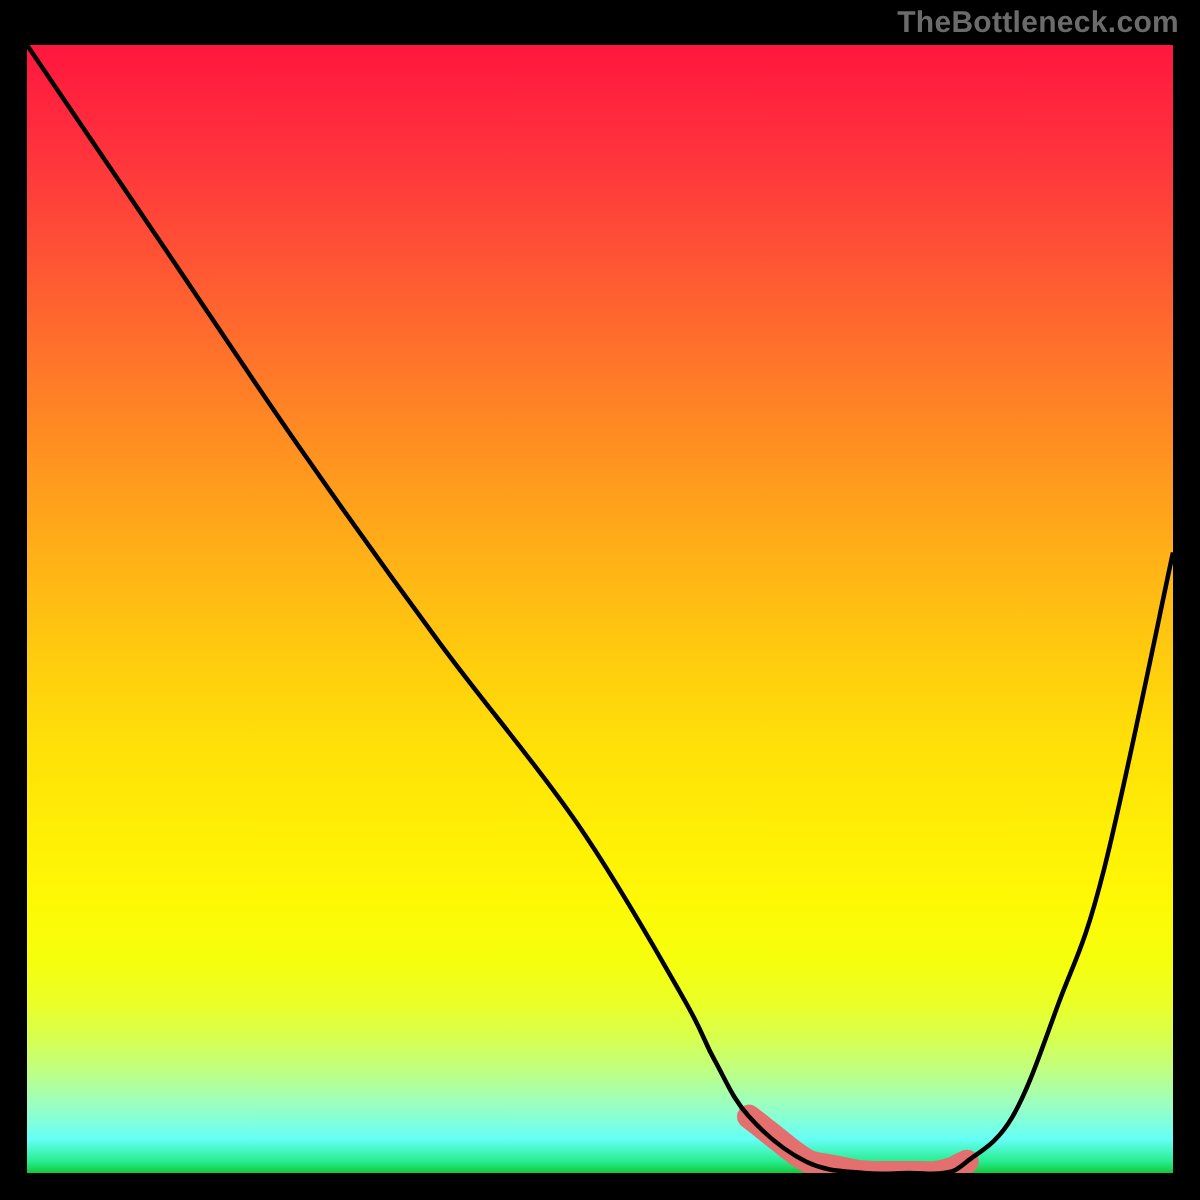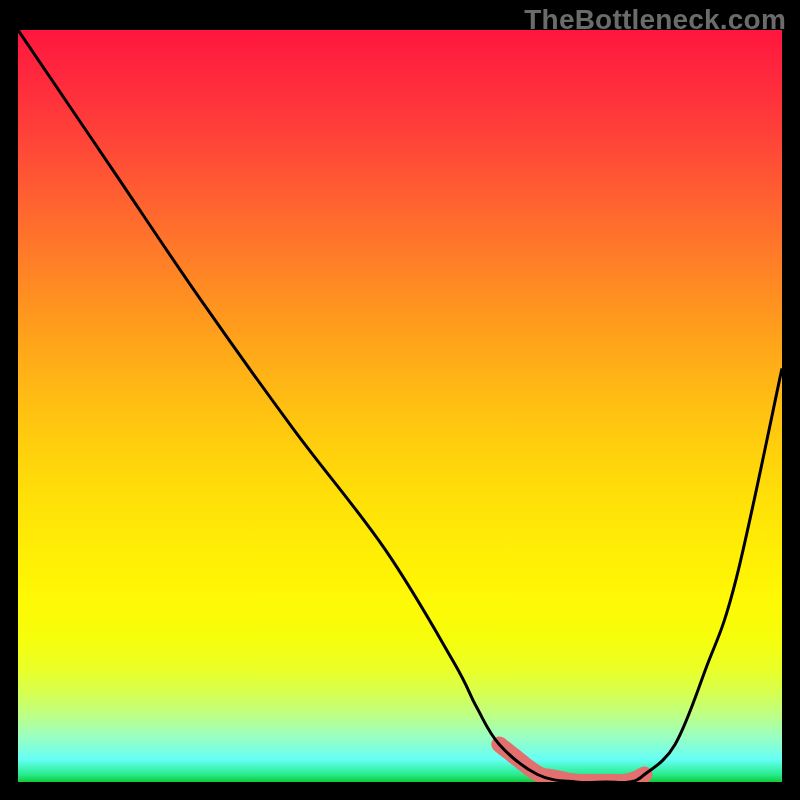--- a/index.html
+++ b/index.html
@@ -47,21 +47,21 @@
     position: absolute;
     inset: 0;
     width: 100%;
     height: 100%;
   }
   .watermark {
     position: absolute;
     top: 4px;
     right: 14px;
     font-family: Arial, Helvetica, sans-serif;
-    font-size: 28px;
+    font-size: 20px;
     font-weight: 600;
     color: #6b6b6b;
     letter-spacing: 0.2px;
   }
 </style>
 </head>
 <body>
 
 <div class="watermark">TheBottleneck.com</div>
 

